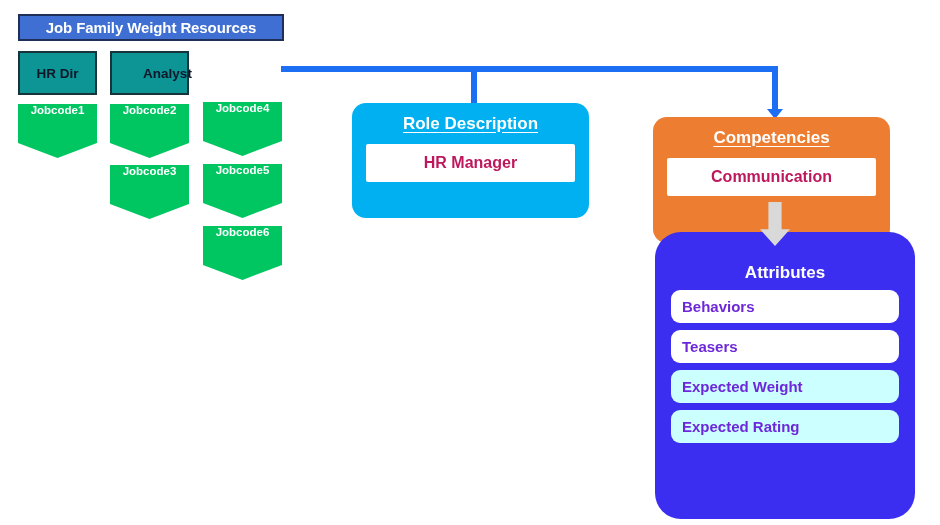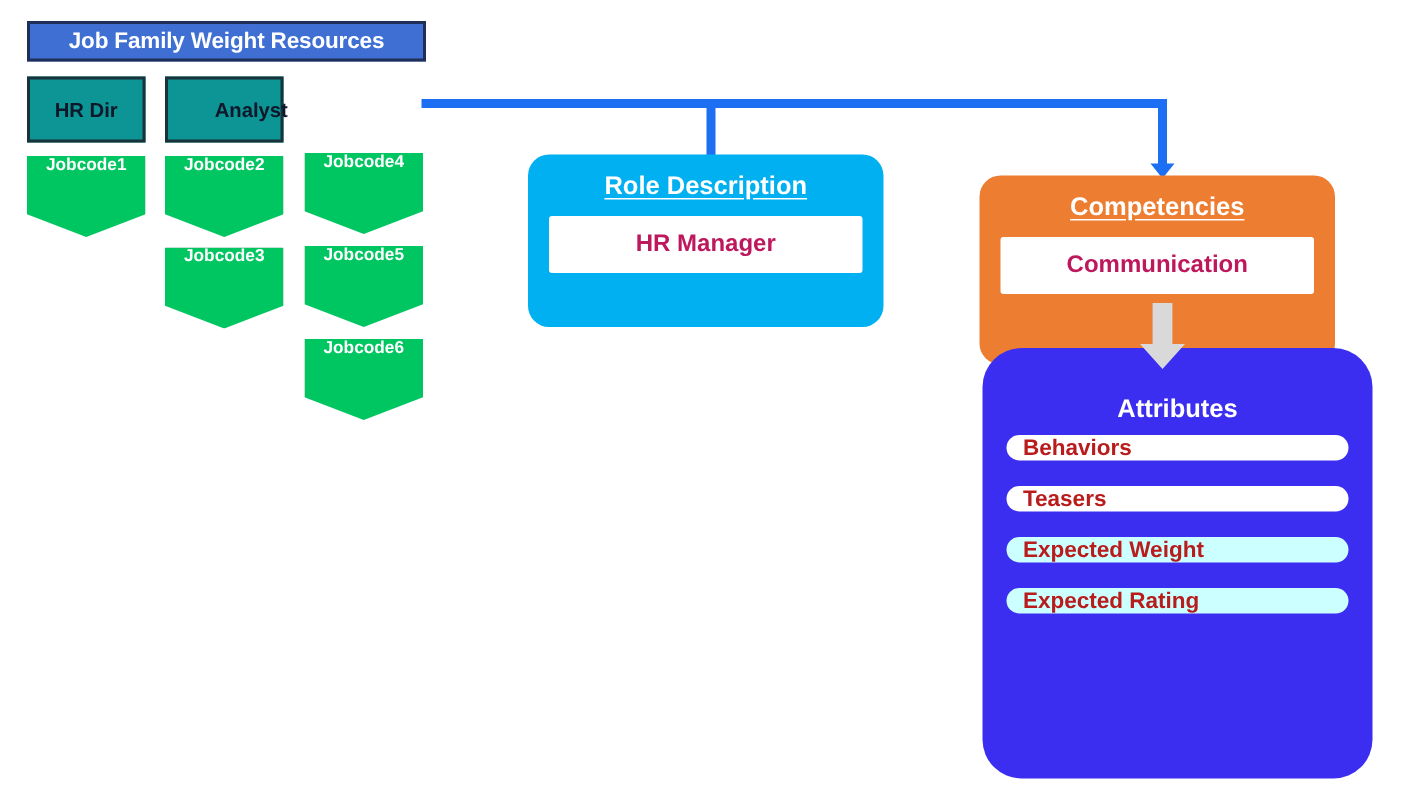--- a/index.html
+++ b/index.html
@@ -181,27 +181,27 @@
   }
   .card-attr .attr-title {
     text-align: center;
     color: #ffffff;
     font-weight: bold;
     font-size: 17px;
     padding-top: 19px;
     padding-bottom: 7px;
   }
   .attr-item {
-    height: 17px;
+    height: 33px;
     border-radius: 9px;
-    margin-bottom: 17px;
+    margin-bottom: 7px;
     display: flex;
     align-items: center;
     padding-left: 11px;
-    color: #b91c1c;
+    color: #6d28d9;
     font-weight: bold;
     font-size: 15px;
     background: #ffffff;
   }
   .attr-item.highlight { background: #ccffff; }
 </style>
 </head>
 <body>
 
 <div id="canvas">

